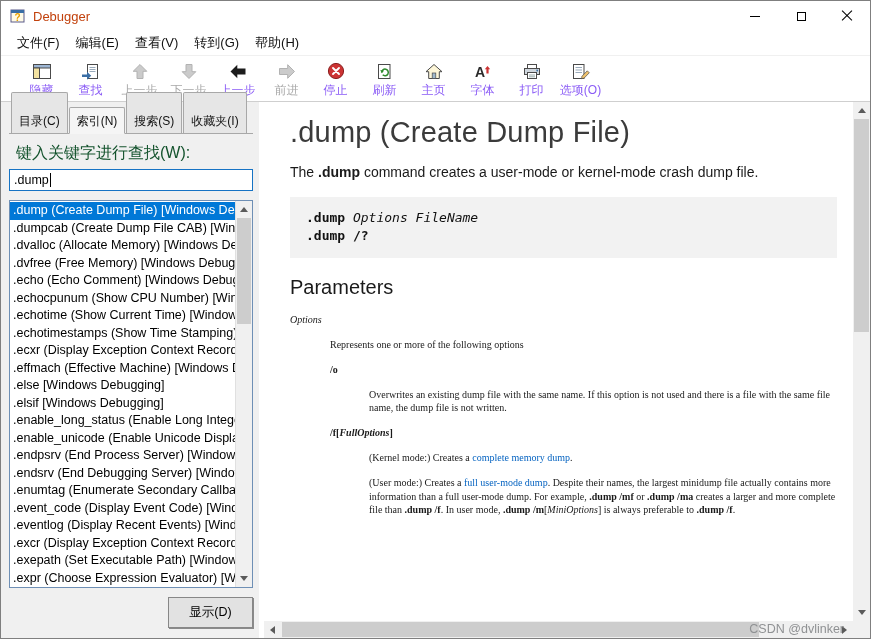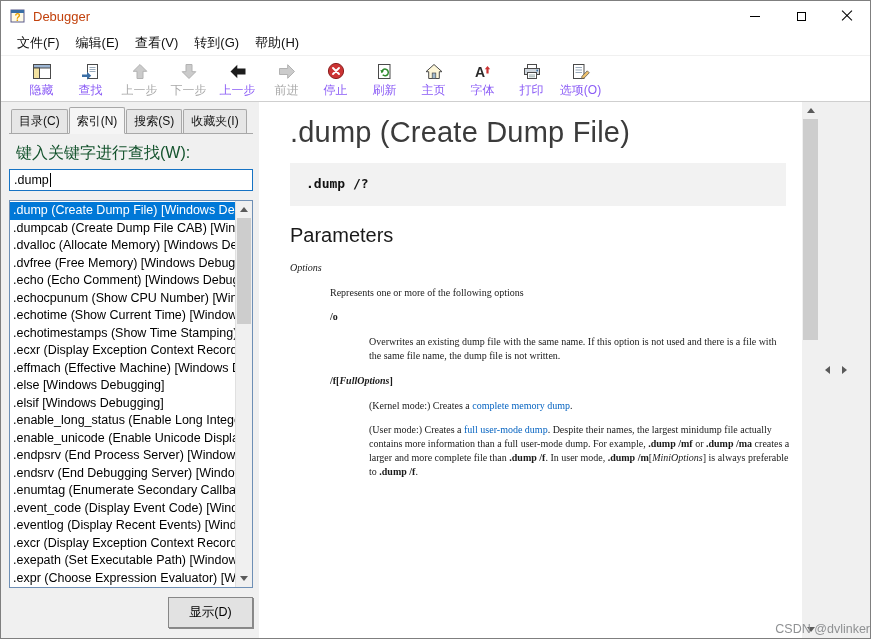--- a/index.html
+++ b/index.html
@@ -29,39 +29,39 @@
   .tb-icon { height:20px; display:flex; align-items:center; justify-content:center; }
   .tb-label { font-size:12px; color:#8b5cf6; margin-top:1px; white-space:nowrap; }
   .tb-btn.disabled .tb-label { color:#a8a8a8; }
 
   
   .main { flex:1; display:flex; min-height:0; background:#fff; }
 
   
   .sidebar { width:258px; flex:0 0 258px; background:#f0f0f0; display:flex; flex-direction:column; padding:6px 6px 10px 8px; }
   .tabstrip { display:flex; align-items:flex-end; height:26px; border-bottom:1px solid #a8a8a8; padding-left:2px; }
-  .tab { font-size:12px; color:#111; background:#e6e6e6; border:1px solid #a8a8a8; border-bottom:none; border-radius:2px 2px 0 0; padding:3px 7px 3px; margin-right:1px; white-space:nowrap; }
+  .tab { font-size:12px; color:#111; background:#e6e6e6; border:1px solid #a8a8a8; border-bottom:none; border-radius:2px 2px 0 0; padding:20px 7px 3px; margin-right:1px; white-space:nowrap; }
   .tab.active { background:#f5f5f5; padding-top:5px; margin-bottom:-1px; border-bottom:1px solid #f5f5f5; }
   .kw-label { font-size:16px; color:#14532d; margin:9px 0 5px 7px; }
   .kw-input { height:22px; background:#fff; border:1px solid #1673c4; display:flex; align-items:center; padding:0 4px; font-size:12.5px; color:#000; }
   .caret { width:1px; height:14px; background:#000; margin-left:1px; animation:blink 1.1s steps(1) infinite; }
   @keyframes blink { 50% { opacity:0; } }
   .listbox { flex:1; margin-top:9px; background:#fff; border:1px solid #6e8fb5; display:flex; min-height:0; overflow:hidden; }
   .list-items { flex:1; overflow:hidden; padding-top:1px; }
   .list-item { height:17.5px; line-height:17.5px; padding:0 2px 0 3px; font-size:12.5px; color:#000; white-space:nowrap; overflow:hidden; }
   .list-item.selected { background:#0078d7; color:#fff; }
   .list-scrollbar { width:17px; flex:0 0 17px; background:#f0f0f0; border-left:1px solid #e0e0e0; display:flex; flex-direction:column; }
   .btn-row { flex:0 0 26px; margin-top:9px; display:flex; justify-content:flex-end; }
   .display-btn { width:85px; height:31px; background:#e2e2e2; border:1px solid #878787; box-shadow:1px 1px 0 #8a8a8a; font-size:12.5px; color:#000; font-family:inherit; }
 
   
   .splitter { width:5px; flex:0 0 5px; background:#fff; }
 
   
-  .rightpane { flex:1; display:flex; min-width:0; background:#fff; position:relative; }
+  .rightpane { flex:1; display:flex; flex-direction:column; min-width:0; background:#fff; position:relative; }
   .content-row { flex:1; display:flex; min-height:0; }
   .content { flex:1; min-width:0; overflow:hidden; padding:2px 12px 0 26px; }
   .hscroll-row { flex:0 0 17px; display:flex; }
 
   
   .vscroll { width:17px; flex:0 0 17px; background:#f0f0f0; display:flex; flex-direction:column; }
   .sb-btn { height:17px; flex:0 0 17px; display:flex; align-items:center; justify-content:center; }
   .sb-track { flex:1; position:relative; }
   .sb-thumb-v { position:absolute; left:1px; right:1px; background:#cdcdcd; }
   .tri-up { width:0; height:0; border-left:4px solid transparent; border-right:4px solid transparent; border-bottom:5px solid #5a5a5a; }
@@ -79,21 +79,21 @@
   .intro { font-size:14px; color:#1a1a1a; line-height:1.4; margin:0 0 14px; }
   .codeblock { background:#f2f2f2; padding:12px 16px; margin:0 4px 18px 0; font-family:"DejaVu Sans Mono","Liberation Mono",monospace; font-size:13px; line-height:1.45; color:#111; }
   #sections h2 { font-size:20px; font-weight:400; color:#1a1a1a; margin:8px 0 14px; }
   #sections p { font-size:10px; color:#1a1a1a; line-height:1.38; margin:0 0 11px;font-family:Liberation Serif, serif; }
   #sections p.ind1 { margin-left:40px; }
   #sections p.ind2 { margin-left:79px; }
   .b { font-weight:bold; }
   .i { font-style:italic; }
   .link { color:#0563c1; cursor:pointer; }
 
-  .watermark { position:absolute; right:0; bottom:2px; font-size:12.5px; color:#8f9193; z-index:5; }
+  .watermark { position:absolute; right:26px; bottom:2px; font-size:12.5px; color:#8f9193; z-index:5; }
 </style>
 </head>
 <body>
 
 <div class="window">
 
   <div class="titlebar">
     <span class="app-icon">
       <svg width="16" height="16" viewBox="0 0 16 16">
           <rect x="1" y="2" width="13" height="12" fill="#fffbe6" stroke="#5a5a8a"></rect>
@@ -297,21 +297,23 @@
         <button class="display-btn">显示(D)</button>
       </div>
     </div>
 
     <div class="splitter"></div>
 
     <div class="rightpane">
       <div class="content-row">
         <div class="content">
           <h1 class="doc-title">.dump (Create Dump File)</h1>
+          <p class="intro" id="intro"><span>The </span><span class="b">.dump</span><span> command creates a user-mode or kernel-mode crash dump file.</span></p>
           <div class="codeblock" id="syntax-block">
+              <div class="code-line"><span class="b">.dump</span><span> </span><span class="i">Options FileName</span></div>
               <div class="code-line"><span class="b">.dump /?</span></div>
             </div>
           <div id="sections">
               <h2><span>Parameters</span></h2>
               <p><span class="i">Options</span></p>
               <p class="ind1"><span>Represents one or more of the following options</span></p>
               <p class="ind1"><span class="b">/o</span></p>
               <p class="ind2"><span>Overwrites an existing dump file with the same name. If this option is not used and there is a file with the same file name, the dump file is not written.</span></p>
               <p class="ind1"><span class="b">/f[</span><span class="b i">FullOptions</span><span class="b">]</span></p>
               <p class="ind2"><span>(Kernel mode:) Creates a </span><span class="link">complete memory dump</span><span>.</span></p>

